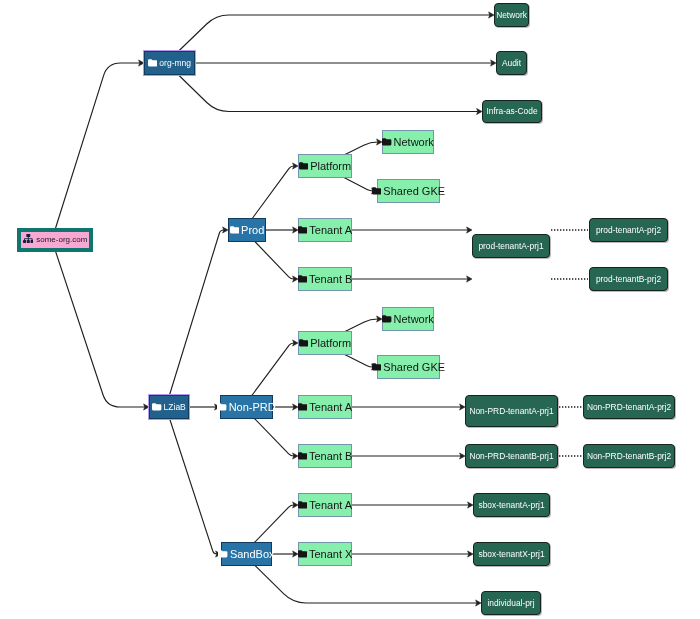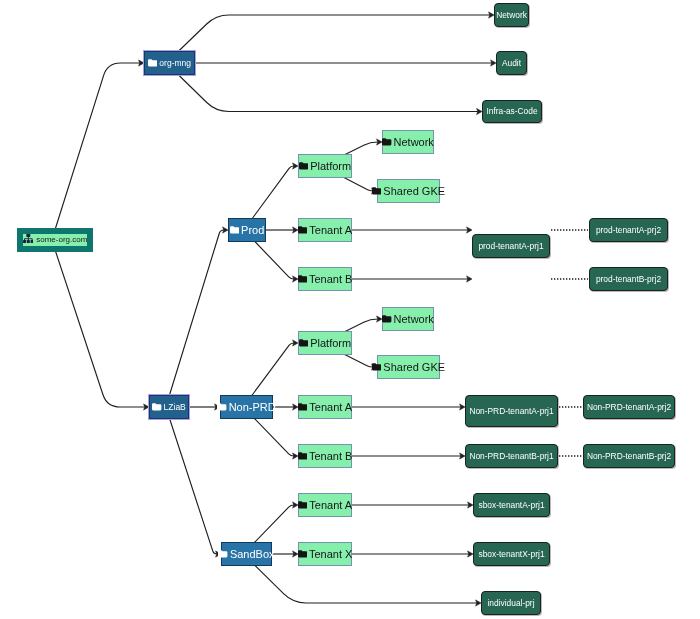--- a/index.html
+++ b/index.html
@@ -7,21 +7,21 @@
   body{width:700px;height:619px;overflow:hidden;
        font-family:"Liberation Sans",sans-serif;}
   #stage{position:relative;width:700px;height:619px;background:#ffffff;
          overflow:hidden;}
   #edge-layer{position:absolute;left:0;top:0;width:700px;height:619px;}
   .node{position:absolute;box-sizing:border-box;display:flex;align-items:center;
         justify-content:center;white-space:nowrap;}
   .node .ico{flex:0 0 auto;display:inline-block;line-height:0;margin-right:2px;}
   .node .lbl{flex:0 0 auto;line-height:1;display:inline-block;}
   .node .ico.sitemap{position:relative;top:-1.5px;margin-right:3px;}
-  .st-orange{background:#86efac;border:6px solid #0f766e;color:#16181c;font-size:8px;}
+  .st-orange{background:#f9a8d4;border:4px solid #0f766e;color:#16181c;font-size:8px;}
   .st-navy{background:#21618c;border:1px solid #123a5e;box-shadow:0 0 0 1px #b49bf0;
            color:#ffffff;font-size:8.5px;}
   .st-blue{background:#2974a7;border:1px solid #123a5e;color:#ffffff;font-size:11px;}
   .st-lightblue{background:#86efac;border:1px solid #7296ae;color:#151515;font-size:11px;}
   .st-green{background:#266652;border:1px solid #14241e;border-radius:4px;
             color:#ffffff;font-size:8.4px;
             box-shadow:1px 1px 0 0 rgba(150,120,125,0.55);}
   .edge{fill:none;stroke:#1f1f1f;stroke-width:1.15;}
   .edge.dotted{stroke-dasharray:1.35 1.65;stroke-width:1.35;stroke:#1a1a1a;}
   .arrowhead{fill:#1f1f1f;stroke:#1f1f1f;stroke-width:.55;}

